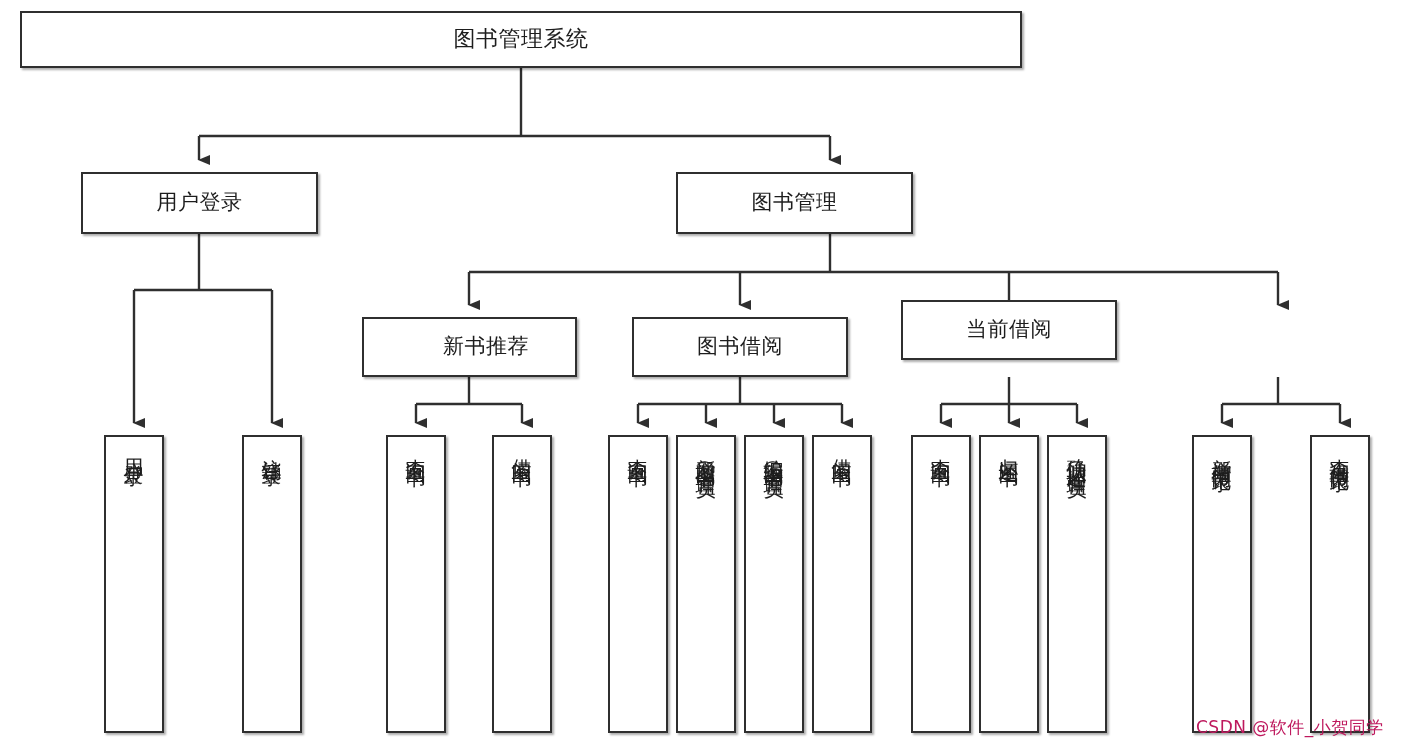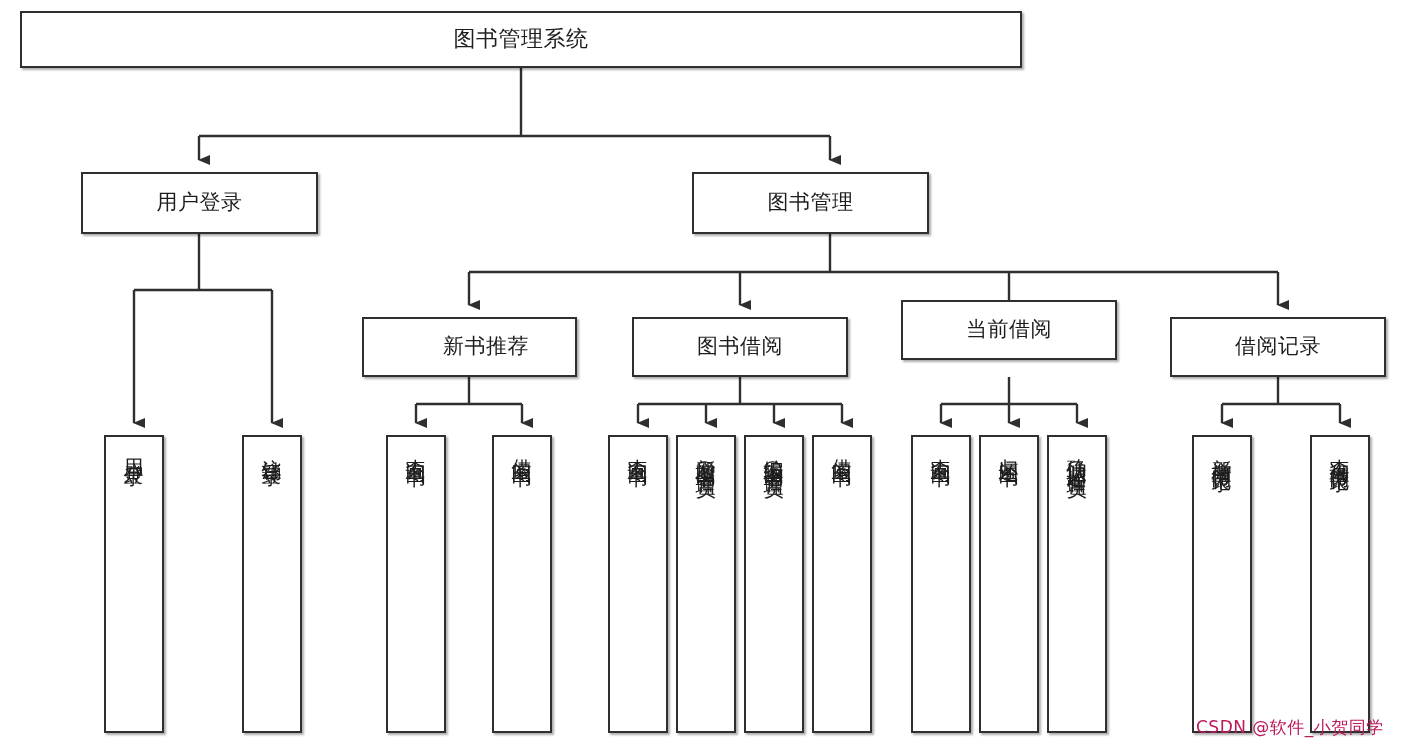--- a/index.html
+++ b/index.html
@@ -129,39 +129,36 @@
   </svg>
 
   <div class="node h-node root" style="left:20px; top:11px; width:1002px; height:57px;">
     <span class="label">图书管理系统</span>
   </div>
 
   <div class="node h-node" style="left:81px; top:172px; width:237px; height:62px;">
     <span class="label">用户登录</span>
   </div>
 
-  <div class="node h-node" style="left:692px; top:172px; width:237px; height:62px;">
+  <div class="node h-node" style="left:676px; top:172px; width:237px; height:62px;">
     <span class="label">图书管理</span>
   </div>
 
   <div class="node h-node" style="left:362px; top:317px; width:215px; height:60px;padding-left:33px;">
     <span class="label">新书推荐</span>
   </div>
 
   <div class="node h-node" style="left:632px; top:317px; width:216px; height:60px;font-family:Liberation Serif, serif;">
     <span class="label">图书借阅</span>
   </div>
 
   <div class="node h-node" style="left:901px; top:300px; width:216px; height:60px;font-family:Liberation Serif, serif;">
     <span class="label">当前借阅</span>
   </div>
 
-  <div class="node h-node" style="left:1170px; top:317px; width:216px; height:60px;">
-    <span class="label">借阅记录</span>
-  </div>
 
   <div class="node leaf" style="left:104px; top:435px; width:60px; height:298px;">
     <span class="label">用户登录</span>
   </div>
   <div class="node leaf" style="left:242px; top:435px; width:60px; height:298px;">
     <span class="label">注销登录</span>
   </div>
 
   <div class="node leaf" style="left:386px; top:435px; width:60px; height:298px;">
     <span class="label">查询图书</span>

